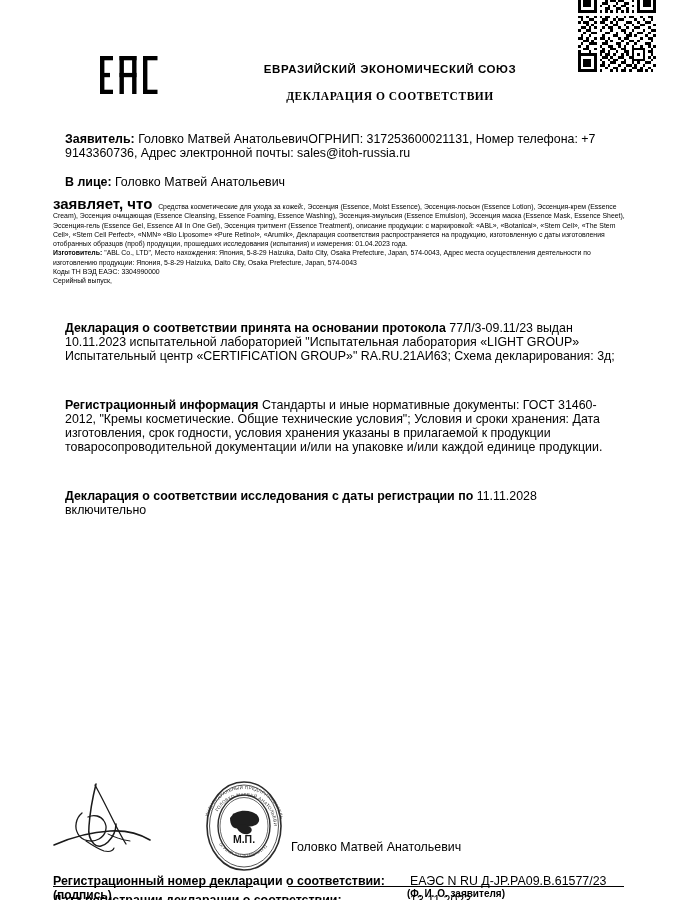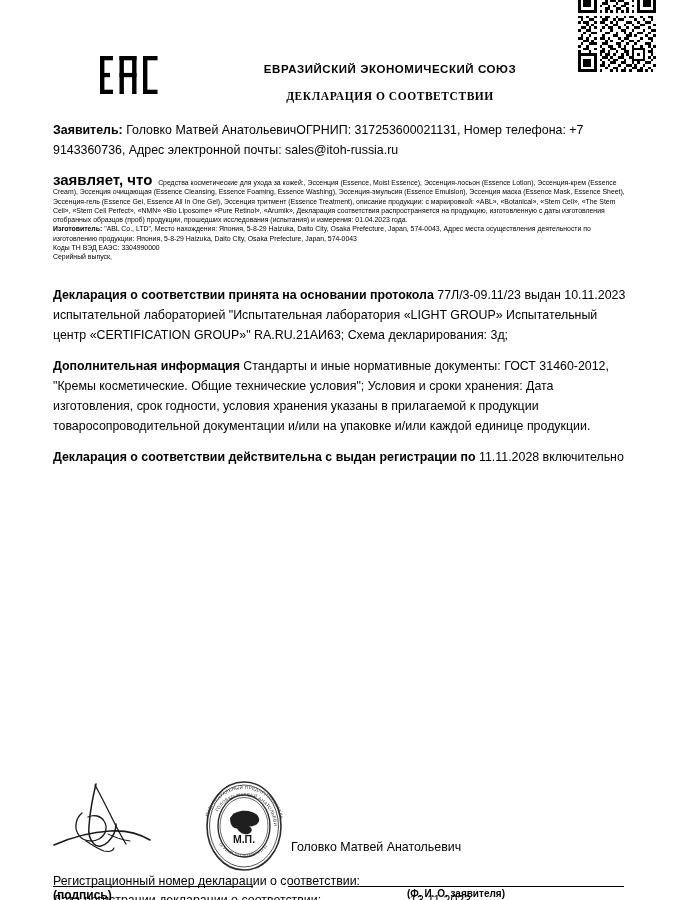--- a/index.html
+++ b/index.html
@@ -60,23 +60,23 @@
   
   .body-area {
     position: absolute;
     left: 53px;
     top: 120px;
     width: 576px;
   }
 
   .p {
     font-size: 12.4px;
-    line-height: 20px;
+    line-height: 14px;
     text-align: left;
-    margin: 0;
+    margin: 12px;
   }
   .p b { font-weight: bold; }
 
   .blk-applicant { margin-bottom: 15px; }
   .blk-inface { margin-bottom: 10px; }
 
   
   .tiny {
     font-size: 6.9px;
     line-height: 9.3px;
@@ -120,21 +120,21 @@
   }
   .stamp svg { display: block; }
 
   .reg-row {
     position: absolute;
     left: 53px;
     width: 600px;
     font-size: 12.4px;
     line-height: 15px;
   }
-  .reg-row .lbl { font-weight: normal; }
+  .reg-row .lbl { font-weight: bold; }
   .reg-row .val { position: absolute; left: 357px; top: 0; font-weight: normal; }
   .reg-1 { top: 874px; }
   .reg-2 { top: 893px; }
 </style>
 </head>
 <body>
 
 <div class="page">
 
   <div class="qr-wrap">
@@ -383,43 +383,44 @@
     </svg>
   </div>
 
   <div class="hdr hdr-1">ЕВРАЗИЙСКИЙ ЭКОНОМИЧЕСКИЙ СОЮЗ</div>
   <div class="hdr hdr-2">ДЕКЛАРАЦИЯ О СООТВЕТСТВИИ</div>
 
   <div class="body-area">
 
     <p class="p blk-applicant"><b>Заявитель:</b> <span>Головко Матвей АнатольевичОГРНИП: 317253600021131, Номер телефона: +7 9143360736, Адрес электронной почты: sales@itoh-russia.ru</span></p>
 
+    <p class="p blk-inface"><b>В лице:</b> <span>Головко Матвей Анатольевич</span></p>
 
     <p class="tiny"><span class="tiny-lead">заявляет, что</span>&nbsp;&nbsp;&nbsp;<span>Средства косметические для ухода за кожей:, Эссенция (Essence, Moist Essence), Эссенция-лосьон (Essence Lotion), Эссенция-крем (Essence Cream), Эссенция очищающая (Essence Cleansing, Essence Foaming, Essence Washing), Эссенция-эмульсия (Essence Emulsion), Эссенция маска (Essence Mask, Essence Sheet), Эссенция-гель (Essence Gel, Essence All In One Gel), Эссенция тритмент (Essence Treatment), описание продукции: с маркировкой: «ABL», «Botanical», «Stem Cell», «The Stem Cell», «Stem Cell Perfect», «NMN» «Bio Liposome» «Pure Retinol», «Arumik», Декларация соответствия распространяется на продукцию, изготовленную с даты изготовления отобранных образцов (проб) продукции, прошедших исследования (испытания) и измерения: 01.04.2023 года.</span></p>
 
     <p class="tiny"><b>Изготовитель:</b> <span>"ABL Co., LTD", Место нахождения: Япония, 5-8-29 Haizuka, Daito City, Osaka Prefecture,  Japan, 574-0043, Адрес места осуществления деятельности по изготовлению продукции: Япония, 5-8-29 Haizuka, Daito City, Osaka Prefecture,  Japan, 574-0043</span></p>
 
     <p class="tiny">Коды ТН ВЭД ЕАЭС: 3304990000</p>
 
     <p class="tiny">Серийный выпуск,</p>
 
     <div class="gap-sm"></div>
 
 
     <div class="gap-lg"></div>
 
     <p class="p"><b>Декларация о соответствии принята на основании протокола</b> <span>77Л/3-09.11/23 выдан 10.11.2023  испытательной лабораторией "Испытательная лаборатория «LIGHT GROUP» Испытательный центр «CERTIFICATION GROUP»" RA.RU.21АИ63; Схема декларирования: 3д;</span></p>
 
     <div class="gap-md"></div>
 
-    <p class="p"><b>Дополнительная информация</b> <span>Стандарты и иные нормативные документы: ГОСТ 31460-2012, "Кремы косметические. Общие технические условия"; Условия и сроки хранения: Дата изготовления, срок годности, условия хранения указаны в прилагаемой к продукции товаросопроводительной документации и/или на упаковке и/или каждой единице продукции.</span></p>
+    <p class="p"><b>Регистрационный информация</b> <span>Стандарты и иные нормативные документы: ГОСТ 31460-2012, "Кремы косметические. Общие технические условия"; Условия и сроки хранения: Дата изготовления, срок годности, условия хранения указаны в прилагаемой к продукции товаросопроводительной документации и/или на упаковке и/или каждой единице продукции.</span></p>
 
     <div class="gap-md"></div>
 
-    <p class="p"><b>Декларация о соответствии действительна с выдан регистрации по</b> <span>11.11.2028 включительно</span></p>
+    <p class="p"><b>Декларация о соответствии исследования с даты регистрации по</b> <span>11.11.2028 включительно</span></p>
 
   </div>
 
   <div class="sig-zone">
 
     <div class="sig-scribble">
       <svg width="140" height="72" viewBox="0 0 140 72" aria-hidden="true">
         <g fill="none" stroke="#1a1a1a" stroke-linecap="round" stroke-linejoin="round">
           <path d="M44 2 C41 14, 38 30, 37 44 C36 52, 38 58, 42 62 C46 66, 52 64, 56 60 C61 55, 64 48, 64 42" stroke-width="1.5"></path>
           <path d="M43 3 C48 12, 54 24, 60 36 C65 46, 70 56, 74 62" stroke-width="1.3"></path>
@@ -465,20 +466,21 @@
     <div style="position:absolute;left:288px;top:126px;width:336px;border-bottom:1.3px solid #000;"></div>
 
     <div style="position:absolute;left:53px;top:128px;width:200px;font-size:12px;font-weight:bold;">(подпись)</div>
     <div style="position:absolute;left:288px;top:128px;width:336px;text-align:center;font-size:10px;font-weight:bold;">(Ф. И. О. заявителя)</div>
 
     <div style="position:absolute;left:291px;top:80px;font-size:12.4px;">Головко Матвей Анатольевич</div>
   </div>
 
   <div class="reg-row reg-1">
     <span class="lbl">Регистрационный номер декларации о соответствии:</span>
+    <span class="val">ЕАЭС N RU Д-JP.РА09.В.61577/23</span>
   </div>
 
   <div class="reg-row reg-2">
     <span class="lbl">Дата регистрации декларации о соответствии:</span>
     <span class="val">13.11.2023</span>
   </div>
 
 </div>
 
 </body></html>

